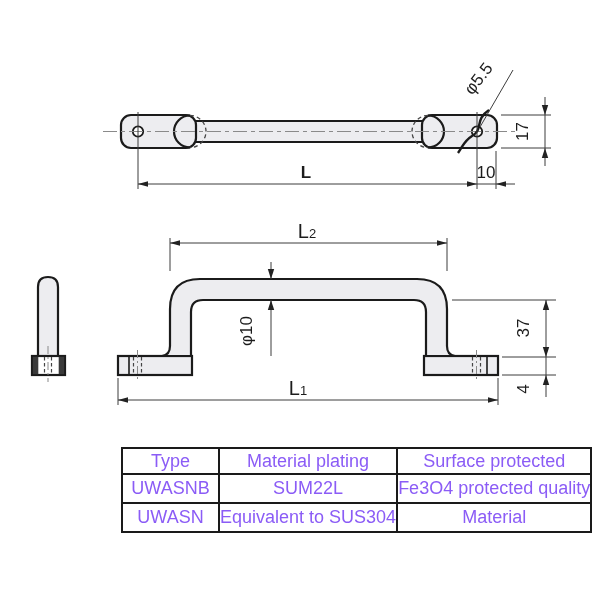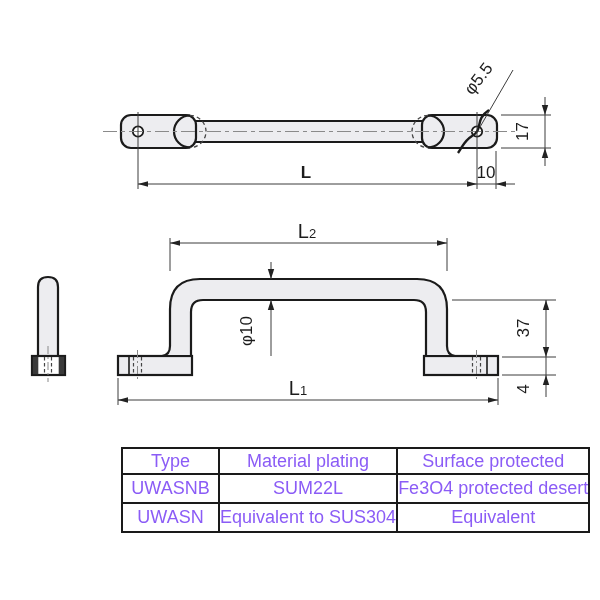--- a/index.html
+++ b/index.html
@@ -130,23 +130,23 @@
   <table class="spec-table">
     <tbody>
         <tr class="hdr">
       <td class="c-type">Type</td>
       <td class="c-mat">Material plating</td>
       <td class="c-surf">Surface protected</td>
     </tr>
     <tr>
       <td>UWASNB</td>
       <td>SUM22L</td>
-      <td>Fe3O4 protected desert</td>
+      <td>Fe3O4 protected quality</td>
     </tr>
     <tr>
       <td>UWASN</td>
       <td>Equivalent to SUS304</td>
-      <td>Equivalent</td>
+      <td>Material</td>
     </tr>
   </tbody>
     </table>
 
 </div>
 
 </body></html>

